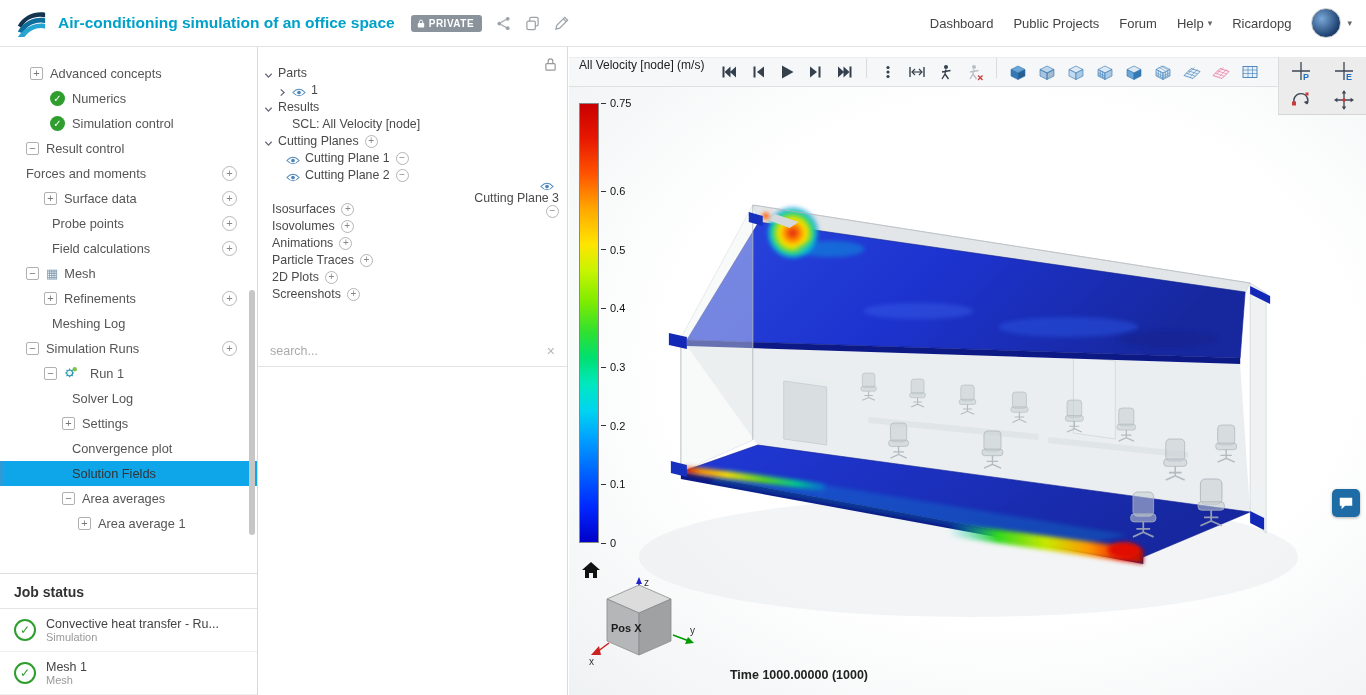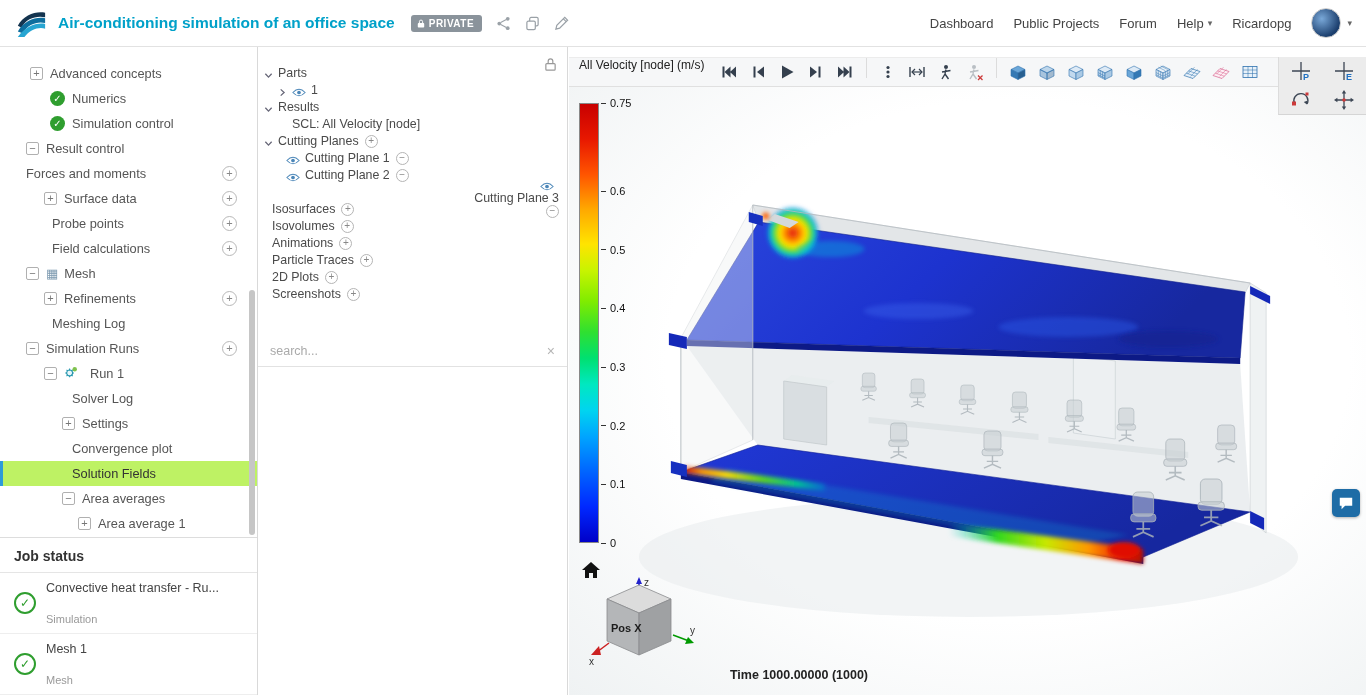--- a/index.html
+++ b/index.html
@@ -13,33 +13,33 @@
 .hic{display:inline-flex;margin-left:14px;cursor:pointer}
 .hnav{margin-left:auto;display:flex;align-items:center;gap:20px;font-size:13px;color:#444}
 .nav-item{cursor:pointer;display:flex;align-items:center;gap:4px;white-space:nowrap}
 .caret{font-size:9px;color:#666}
 .avatar-wrap{display:flex;align-items:center;gap:6px;cursor:pointer}
 .avatar{width:30px;height:30px;border-radius:50%;background:radial-gradient(circle at 35% 35%,#79a8d8,#1c3f6e 70%);border:1px solid #ccc}
 
 #sidebar{position:absolute;top:47px;left:0;width:258px;bottom:0;background:#fff;border-right:1px solid #d9d9d9}
 #simtree{padding-top:14px}
 .trow{height:25px;display:flex;align-items:center;font-size:12.8px;color:#555;cursor:pointer}
-.trow.sel{background:#bef264;box-shadow:inset 3px 0 0 #2d9bd8;color:#333}
+.trow.sel{background:#0ea5e9;box-shadow:inset 3px 0 0 #2d9bd8;color:#333}
 .xbox{width:13px;height:13px;border:1px solid #b0b0b0;border-radius:2px;font-size:11px;line-height:11px;text-align:center;color:#777;margin-right:7px;flex:none;background:#fff}
 .chk{width:15px;height:15px;border-radius:50%;background:#2f9e2f;color:#fff;font-size:10px;line-height:15px;text-align:center;margin-right:7px;flex:none}
 .meshic{color:#7d9ab0;font-size:13px;margin-right:6px;line-height:13px}
 .gearic{margin-right:6px;flex:none}
 .addbtn{margin-left:auto;margin-right:20px;width:15px;height:15px;border:1px solid #b8b8b8;border-radius:50%;color:#888;font-size:11px;line-height:12px;text-align:center;flex:none;background:#fff}
 #sb-thumb{position:absolute;right:2px;top:243px;width:6px;height:245px;background:#c6c6c6;border-radius:3px;cursor:pointer}
 #jobs{position:absolute;left:0;right:0;bottom:0;border-top:1px solid #ddd;background:#fff}
 #jobs h3{font-size:14px;color:#333;padding:10px 14px 8px;border-bottom:1px solid #e5e5e5}
 .job{display:flex;align-items:center;padding:8px 14px;border-bottom:1px solid #eee;gap:10px}
 .jring{width:22px;height:22px;border-radius:50%;border:2px solid #2f9e2f;color:#2f9e2f;font-size:12px;text-align:center;line-height:18px;flex:none}
 .jt{font-size:12.5px;color:#444}
-.js{font-size:11px;color:#999;margin-top:18px}
+.js{font-size:11px;color:#999;margin-top:0}
 
 #scenepanel{position:absolute;top:47px;left:258px;width:310px;bottom:0;background:#fff;border-right:1px solid #d9d9d9}
 #scenetree{padding-top:16px}
 .srow{height:17px;display:flex;align-items:flex-end;font-size:12.4px;color:#4a4a4a;padding-right:8px;cursor:pointer}
 .chev,.eye{margin-right:5px;flex:none;display:inline-flex}
 .pc{width:13px;height:13px;border:1px solid #b5b5b5;border-radius:50%;font-size:10px;line-height:10px;text-align:center;color:#888;margin-left:6px;flex:none;cursor:pointer}
 #lockbtn{position:absolute;top:10px;right:10px;cursor:pointer}
 #searchrow{position:absolute;top:288px;left:0;right:0;height:32px;border-bottom:1px solid #e2e2e2;display:flex;align-items:center;padding:0 12px}
 #searchrow input{flex:1;border:0;outline:0;font-size:12.5px;color:#404040;background:transparent;font-family:inherit}
 #searchrow input::placeholder{color:#aaa}

